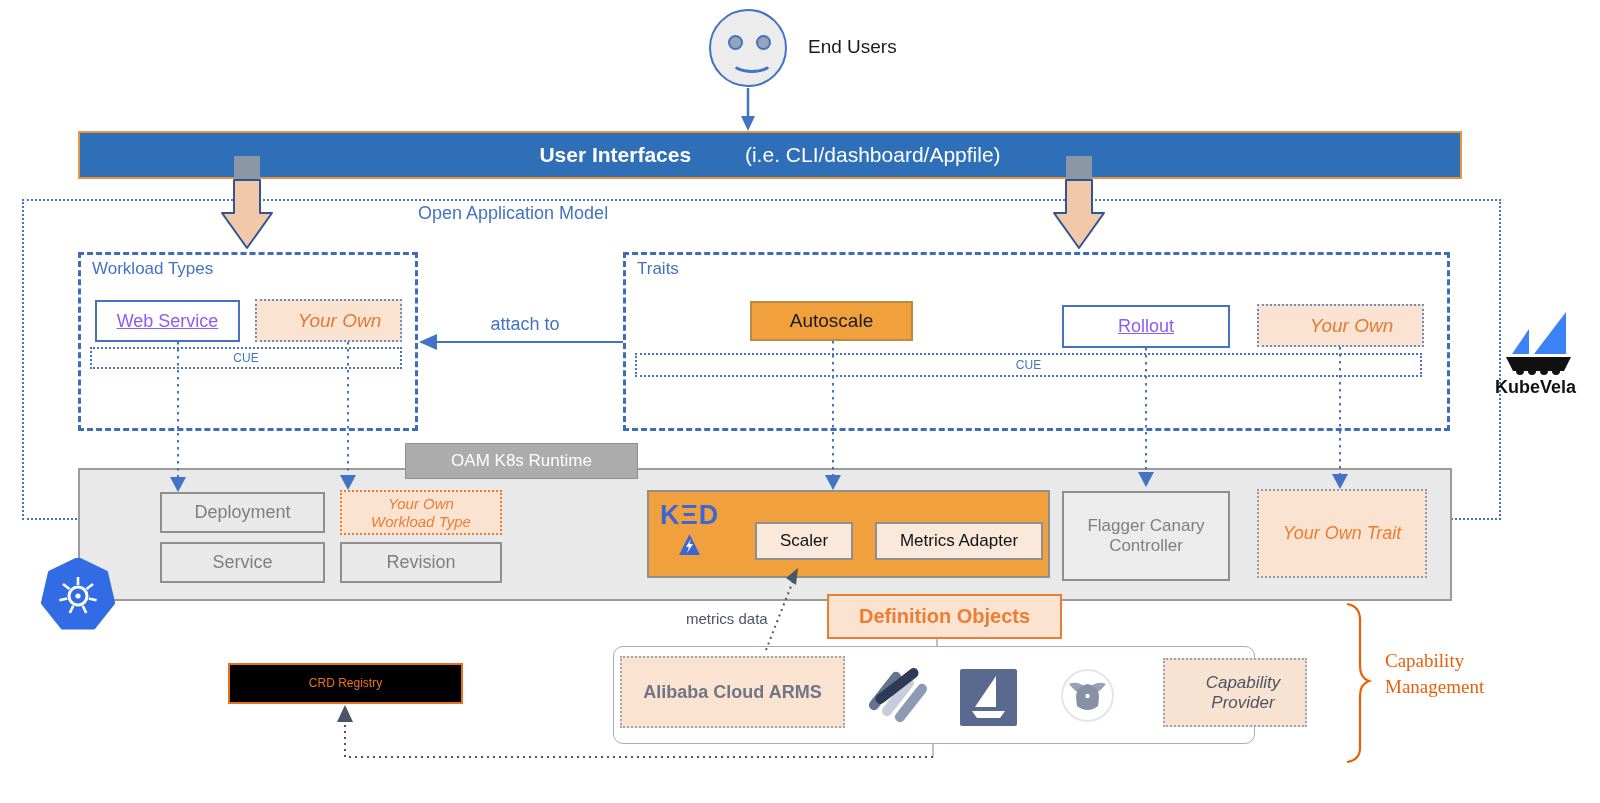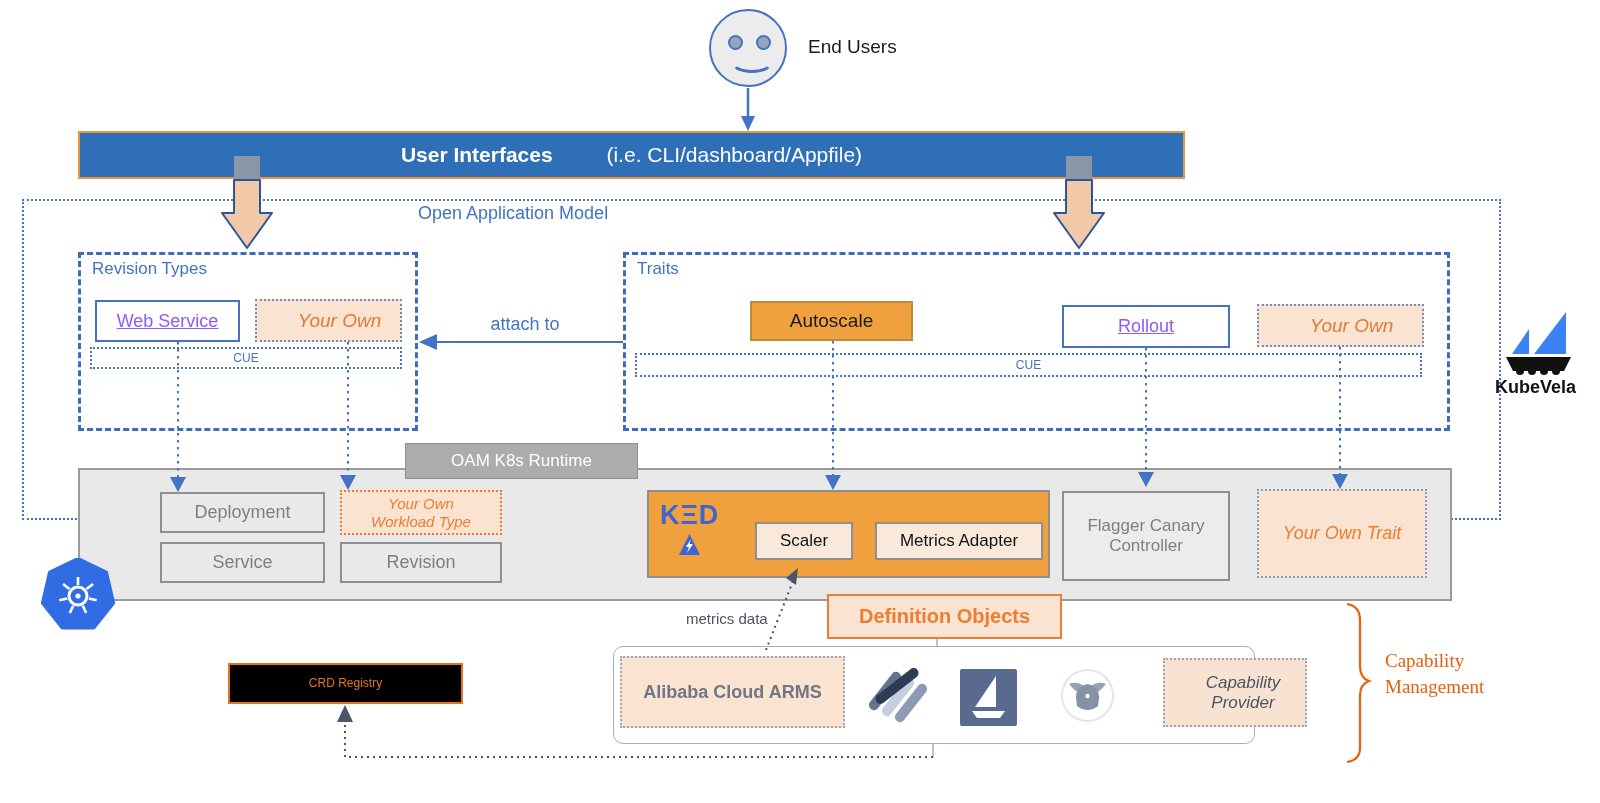--- a/index.html
+++ b/index.html
@@ -49,30 +49,30 @@
 
 <div id="canvas">
 
   <div class="abs smiley" style="left:709px;top:9px;width:78px;height:78px;">
     <span class="eye" style="left:17px;top:24px;"></span>
     <span class="eye" style="left:45px;top:24px;"></span>
     <span class="mouth"></span>
   </div>
   <div class="abs" style="left:808px;top:36px;font-size:19px;color:#1a1a1a;z-index:4;">End Users</div>
 
-  <div class="box banner" style="left:78px;top:131px;width:1107px;height:48px;gap:48px;">
+  <div class="box banner" style="left:78px;top:131px;width:1384px;height:48px;gap:48px;">
     <span style="font-weight:bold;">User Interfaces</span>
     <span style="white-space:pre;"> (i.e. CLI/dashboard/Appfile)</span>
   </div>
 
   <div class="abs oam-rect" style="left:22px;top:199px;width:1479px;height:321px;"></div>
   <div class="abs blue-label" style="left:418px;top:203px;font-size:18px;">Open Application Model</div>
 
   <div class="abs dash-rect" style="left:78px;top:252px;width:340px;height:179px;"></div>
-  <div class="abs blue-label" style="left:92px;top:259px;font-size:17px;">Revision Types</div>
+  <div class="abs blue-label" style="left:92px;top:259px;font-size:17px;">Workload Types</div>
   <div class="box plain-blue" style="left:95px;top:300px;width:145px;height:42px;">Web Service</div>
   <div class="box peach-dotblue" style="left:255px;top:299px;width:147px;height:43px;">Your Own</div>
   <div class="abs cue-box" style="left:90px;top:347px;width:312px;height:22px;">CUE</div>
 
   <div class="abs dash-rect" style="left:623px;top:252px;width:827px;height:179px;"></div>
   <div class="abs blue-label" style="left:637px;top:259px;font-size:17px;">Traits</div>
   <div class="box autoscale" style="left:750px;top:301px;width:163px;height:40px;">Autoscale</div>
   <div class="box plain-blue" style="left:1062px;top:305px;width:168px;height:43px;">Rollout</div>
   <div class="box peach-dotblue" style="left:1257px;top:304px;width:167px;height:43px;">Your Own</div>
   <div class="abs cue-box" style="left:635px;top:353px;width:787px;height:24px;">CUE</div>

